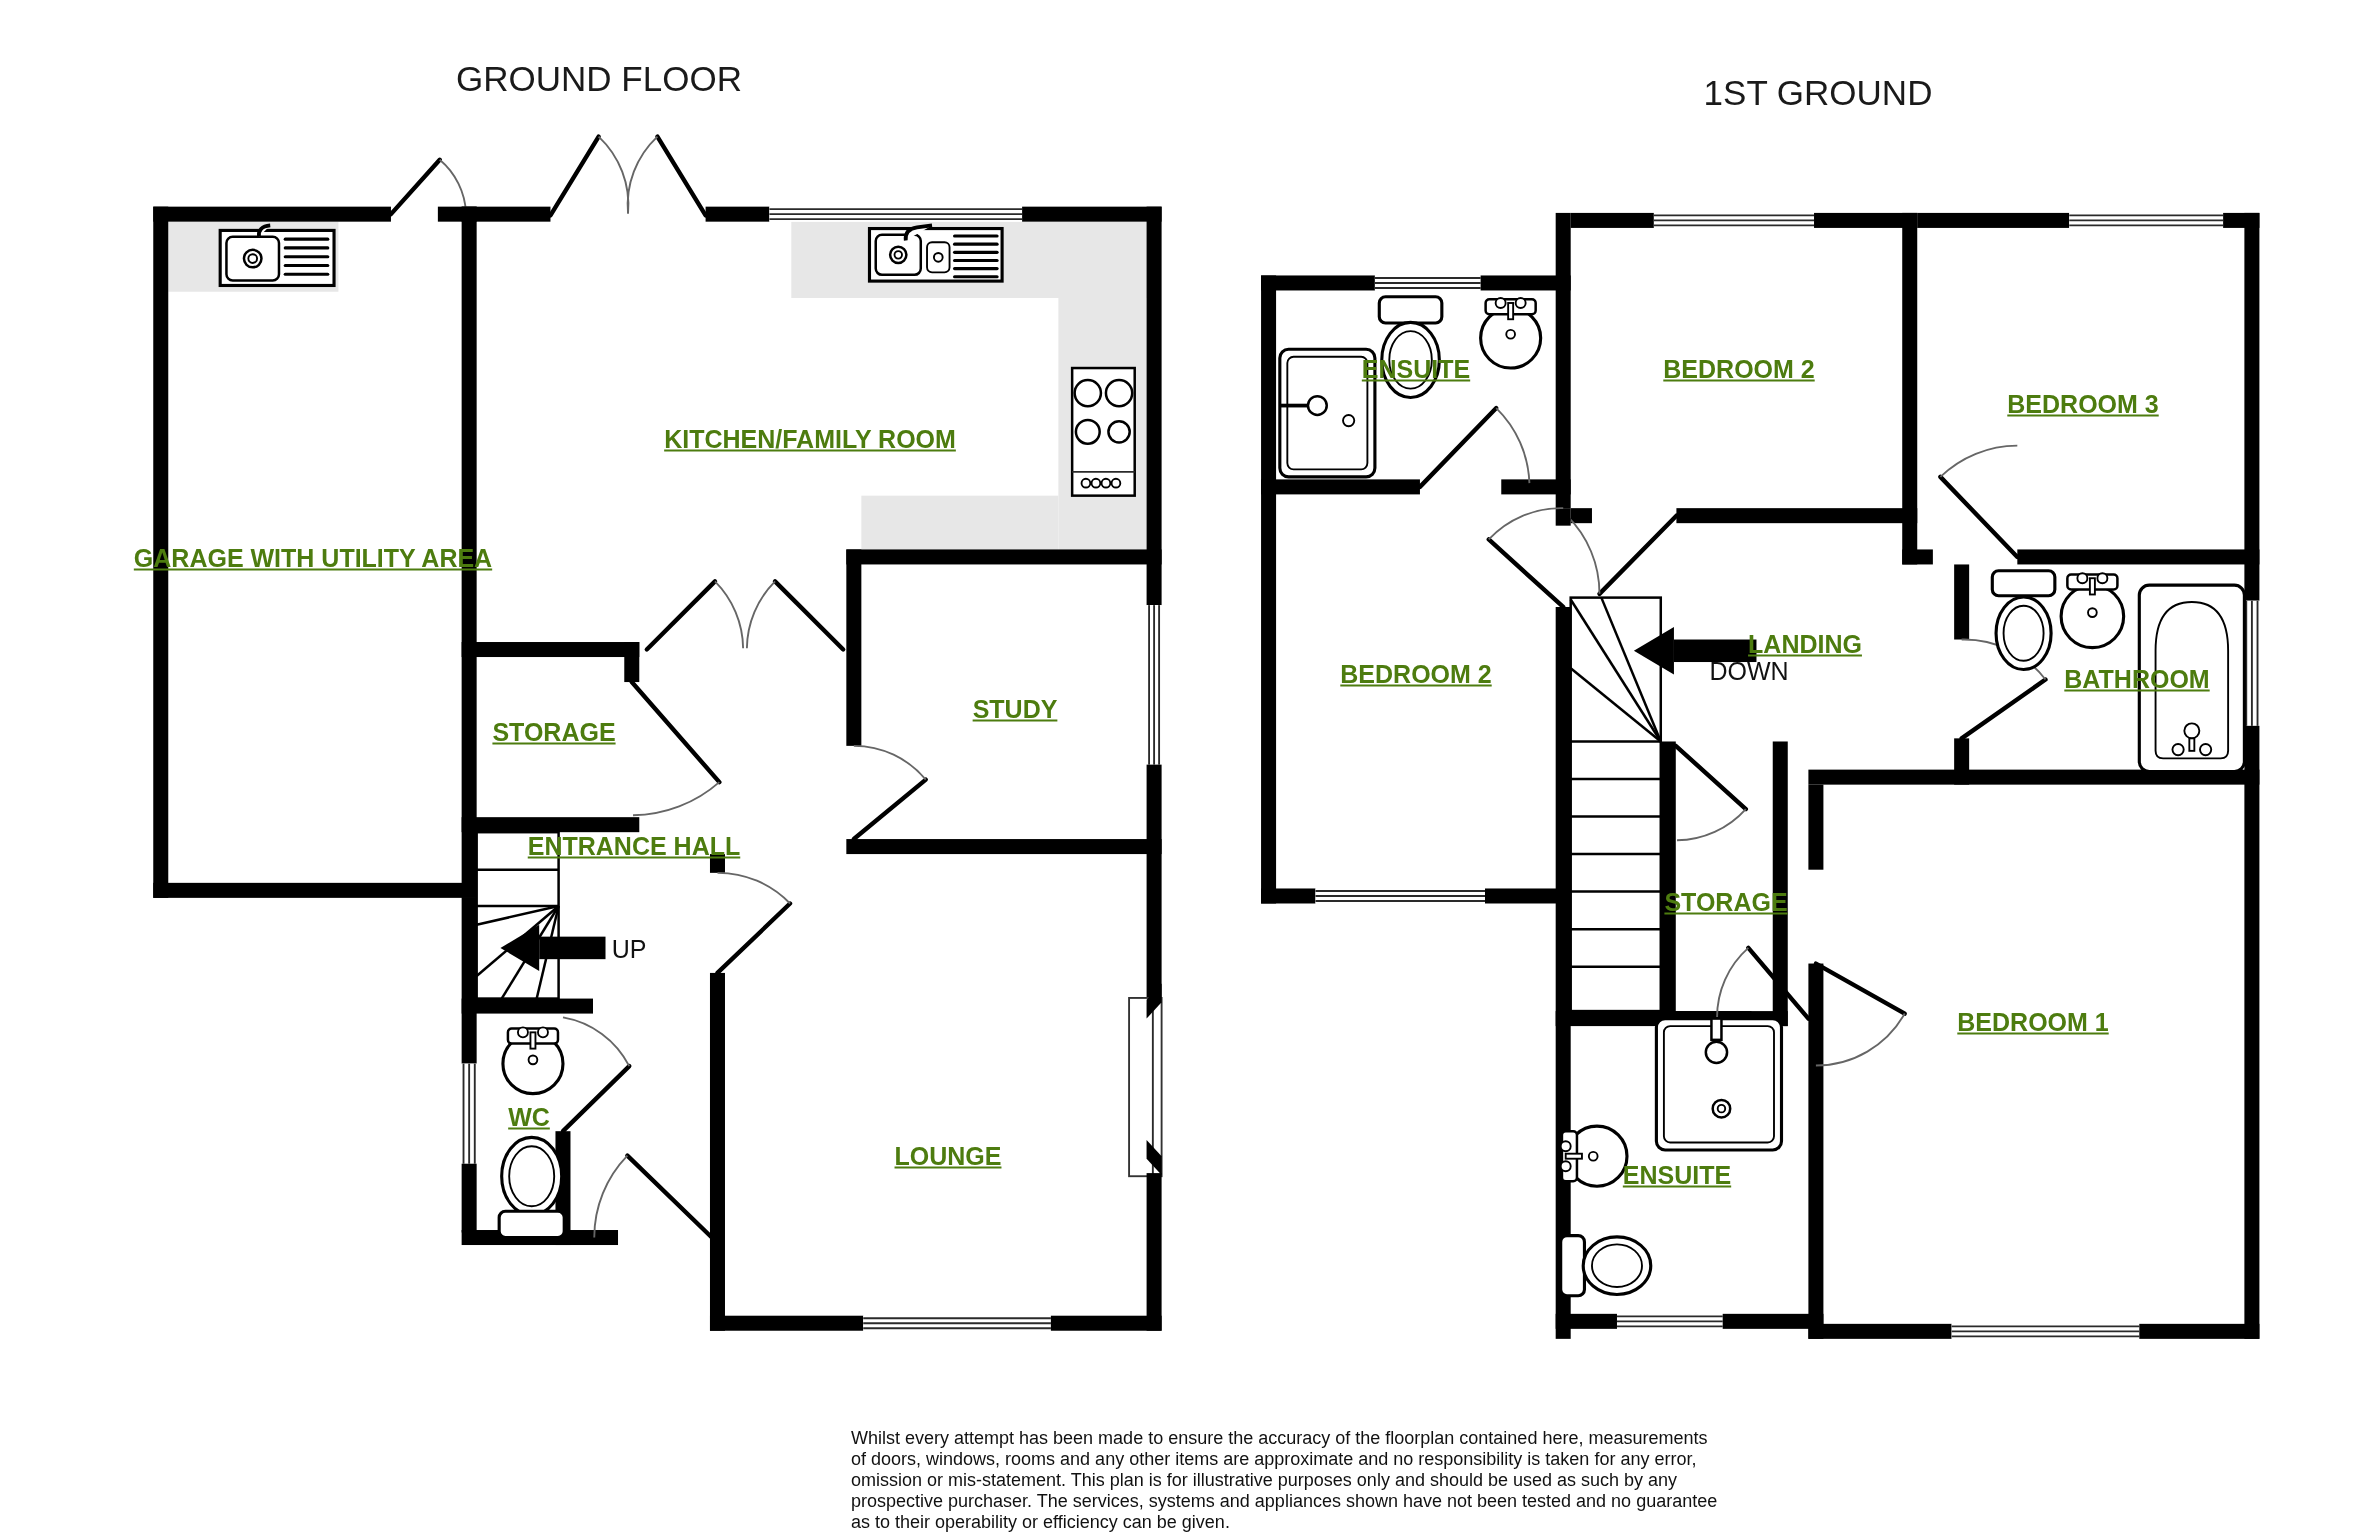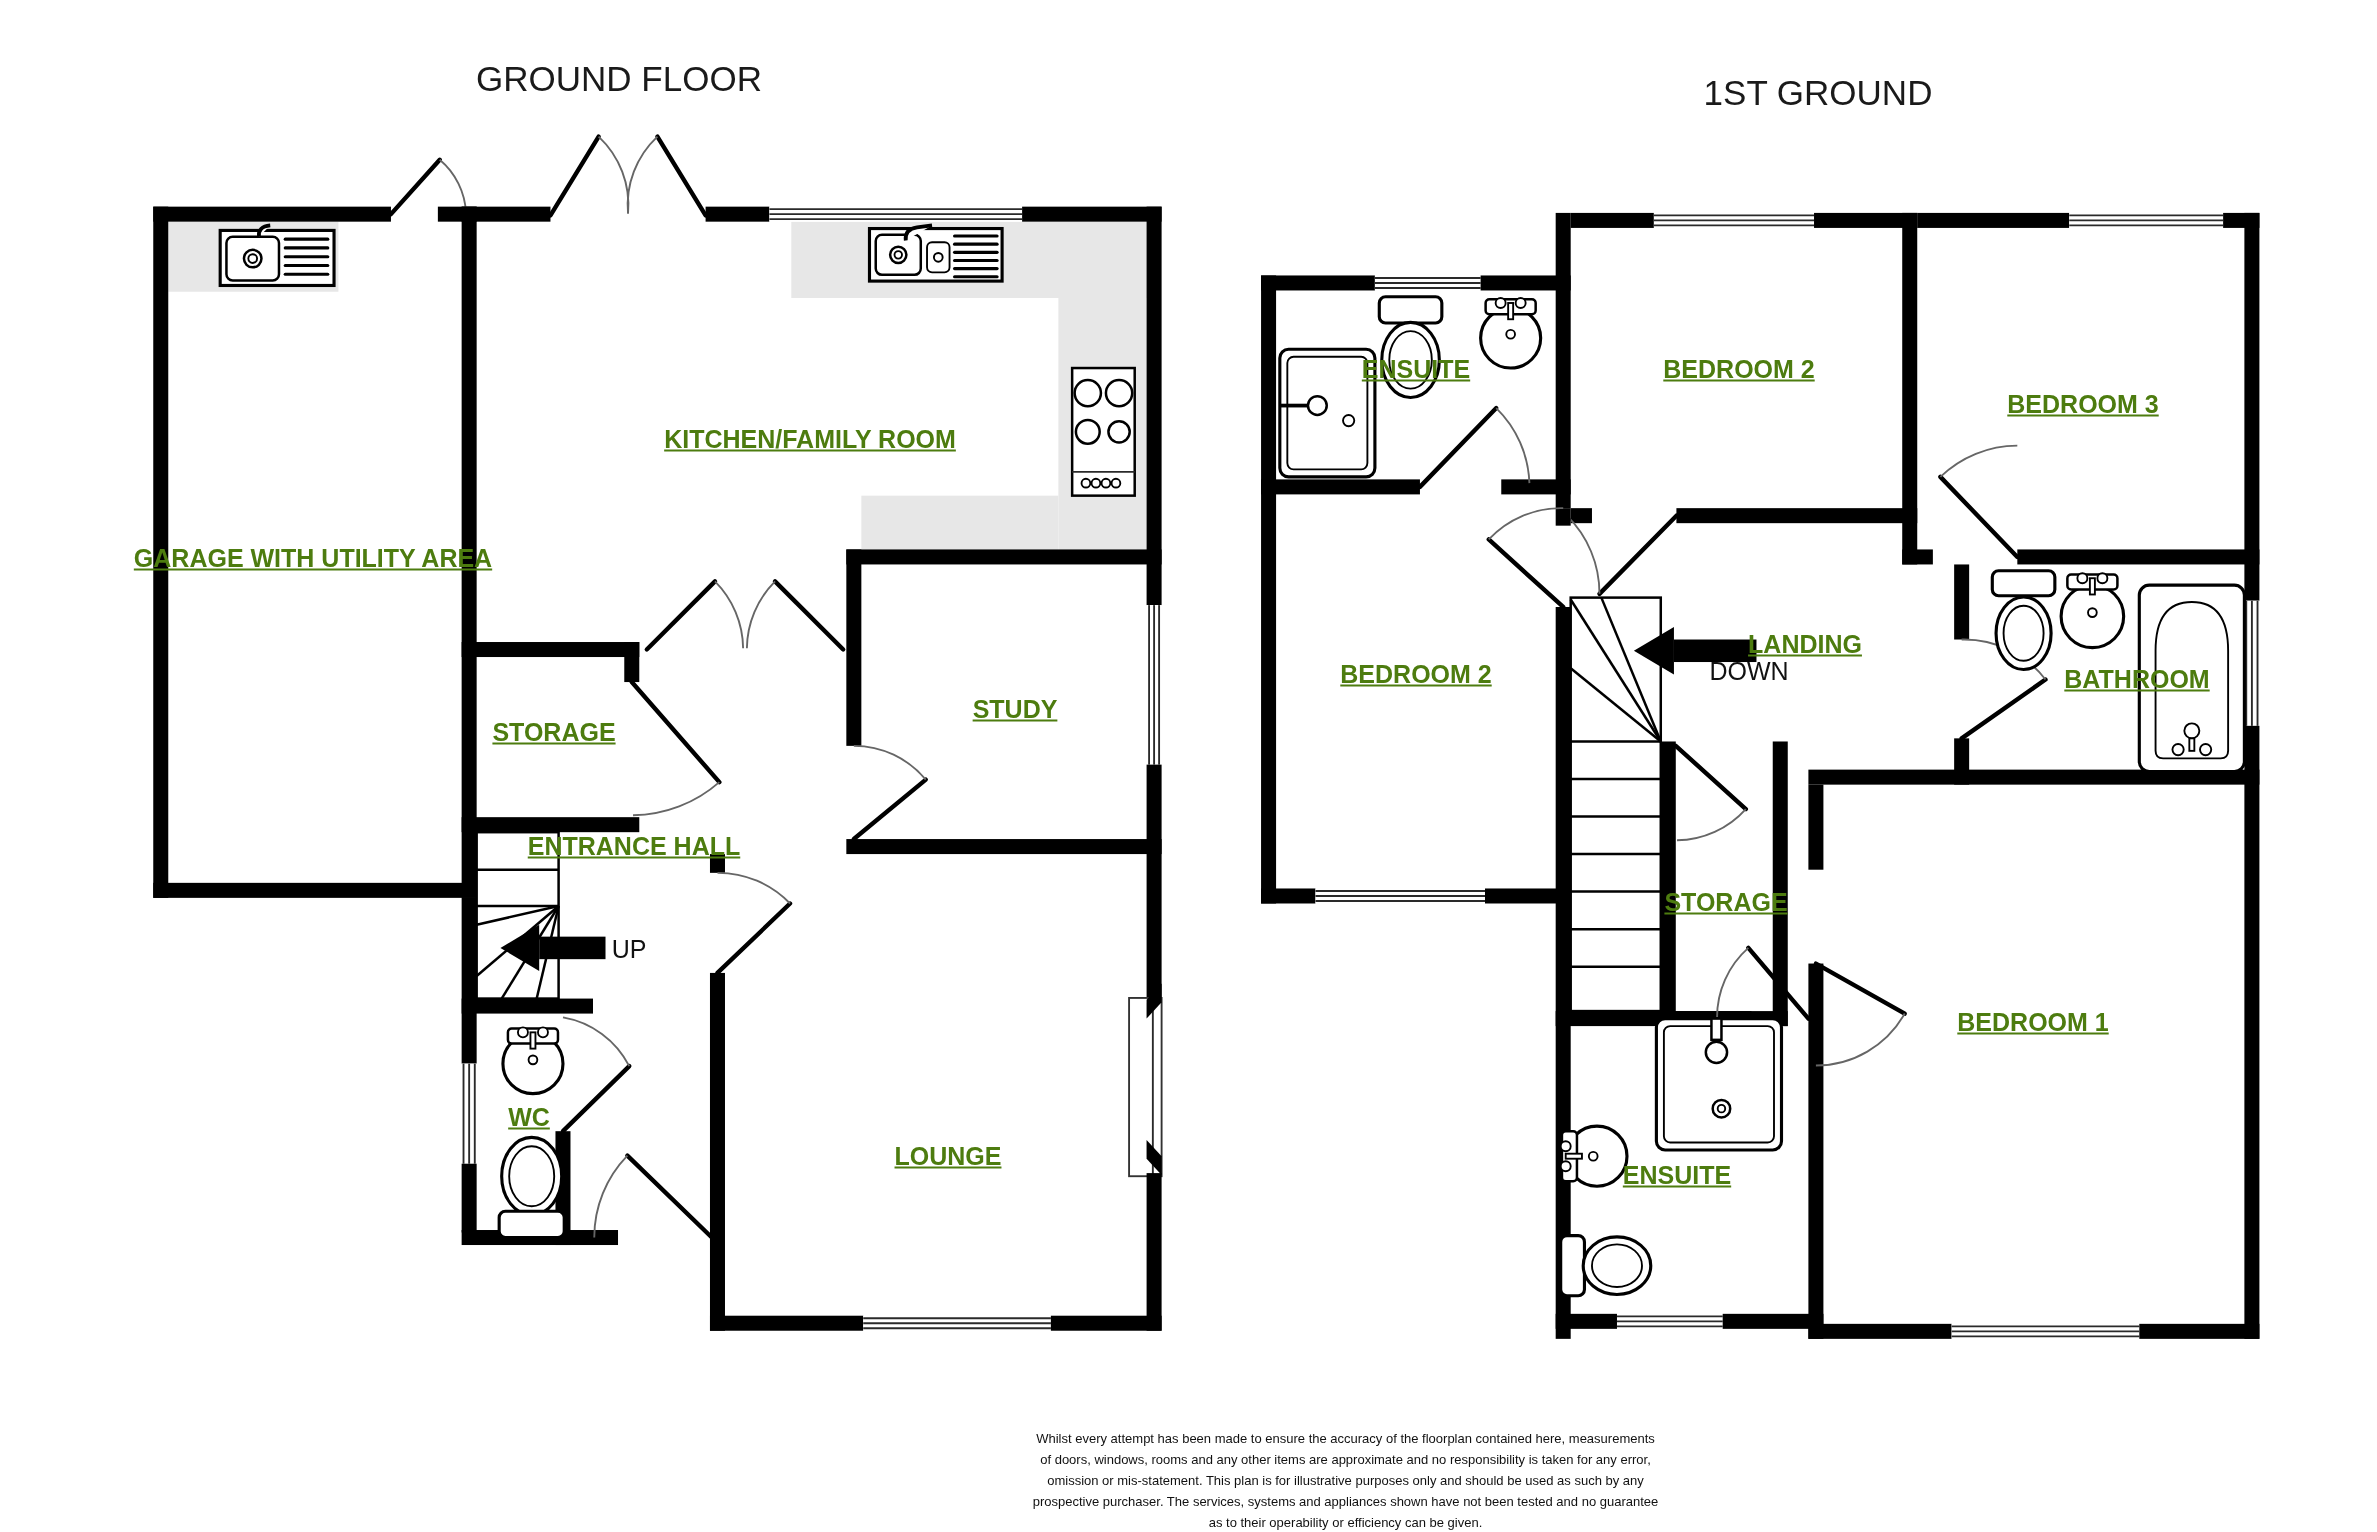--- a/index.html
+++ b/index.html
@@ -14,22 +14,22 @@
   .wline{stroke:#2a2a2a;stroke-width:3;}
   .wglass{fill:#ffffff;}
   .counter{fill:#e7e7e7;}
   .fx{stroke:#000000;fill:#ffffff;}
   .label{position:absolute;transform:translate(-50%,-50%);font-weight:bold;font-size:25px;
          color:#4d7c0f;white-space:nowrap;text-decoration:underline;}
   .floor-title{position:absolute;transform:translate(-50%,-50%);font-weight:400;font-size:35px;
          color:#1a1a1a;white-space:nowrap;}
   .dir-label{position:absolute;transform:translate(-50%,-50%);font-weight:400;font-size:25px;
          color:#111111;white-space:nowrap;}
-  .footer{position:absolute;left:851px;top:1428px;width:989px;text-align:center;
-          font-size:13px;line-height:21px;color:#111111;font-weight:400;}
+  .footer{position:absolute;left:851px;top:1428px;width:989px;
+          font-size:18px;line-height:21px;color:#111111;font-weight:400;}
 </style>
 </head>
 <body>
 
 <div class="plan">
 
 <svg width="2377" height="1533" viewBox="0 0 3800 2450">
 
   <g>
 
@@ -380,21 +380,21 @@
       <circle class="fx" stroke-width="3" cx="2547" cy="1848" r="7"></circle>
     </g>
     <g>
       <rect class="fx" stroke-width="5" x="2495" y="1975" width="38" height="96" rx="10"></rect>
       <ellipse class="fx" stroke-width="5" cx="2585" cy="2023" rx="54" ry="46"></ellipse>
       <ellipse class="fx" stroke-width="3" cx="2585" cy="2023" rx="40" ry="34"></ellipse>
     </g>
   </g>
 </svg>
 
-<div class="floor-title" style="left:599px;top:79px;margin-left:20px;">GROUND FLOOR</div>
+<div class="floor-title" style="left:599px;top:79px;">GROUND FLOOR</div>
 <div class="floor-title" style="left:1818px;top:93px;">1ST GROUND</div>
 
 <div class="label" style="left:810px;top:439px;">KITCHEN/FAMILY ROOM</div>
 <div class="label" style="left:313px;top:558px;">GARAGE WITH UTILITY AREA</div>
 <div class="label" style="left:554px;top:732px;">STORAGE</div>
 <div class="label" style="left:998px;top:709px;margin-left:17px;">STUDY</div>
 <div class="label" style="left:634px;top:846px;">ENTRANCE HALL</div>
 <div class="dir-label" style="left:629px;top:949px;">UP</div>
 <div class="label" style="left:529px;top:1117px;">WC</div>
 <div class="label" style="left:948px;top:1156px;">LOUNGE</div>

